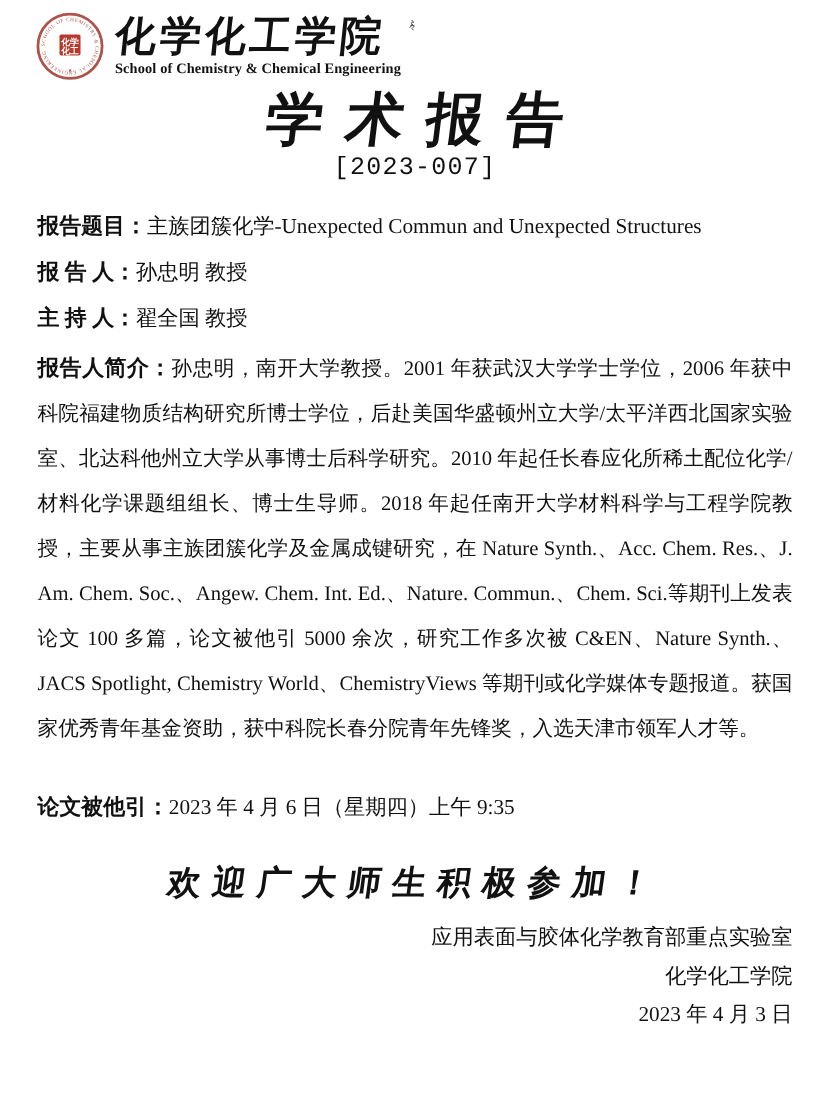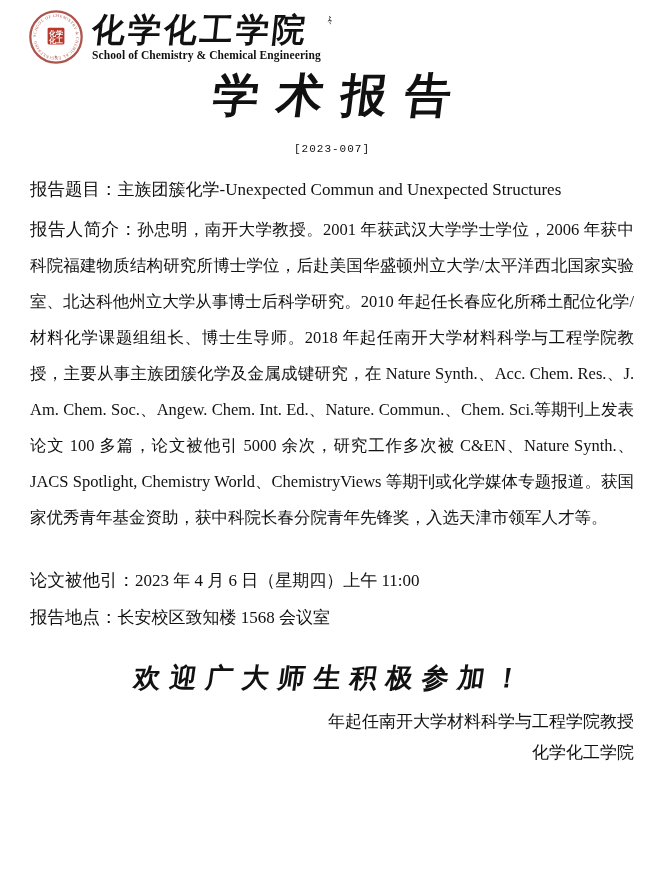--- a/index.html
+++ b/index.html
@@ -41,30 +41,30 @@
 
   
   .title {
     margin:4px 0 0;
     text-align:center;
     font-size:46px; font-weight:900; line-height:1.15;
     letter-spacing:18px; text-indent:18px;
     transform:skewX(-7deg);
   }
   .serial {
-    margin-top:20px;
+    margin-top:0;
     text-align:center;
     font-family:"Liberation Mono","DejaVu Sans Mono",monospace;
-    font-size:11px; letter-spacing:1px;
+    font-size:20px; letter-spacing:1px;
   }
 
   
   .content { margin:16px 30px 0; }
   .row { line-height:37px; font-size:17px; }
-  .lbl { font-weight:normal; font-size:17.5px; }
+  .lbl { font-weight:bold; font-size:17.5px; }
   .bio {
     margin:3px 0 0;
     font-size:16.5px;
     line-height:36px;
     text-align:justify;
   }
   .it { }
   .late { margin-top:26px; }
 
   
@@ -111,35 +111,39 @@
 
   <h1 class="title">学术报告</h1>
   <div class="serial">[2023-007]</div>
 
   <div class="content">
 
     <div class="row">
       <span class="lbl">报告题目：</span><span>主族团簇化学-Unexpected Commun and Unexpected Structures</span>
     </div>
 
+    <div class="row">
+      <span class="lbl">报 告 人：</span><span>孙忠明 教授</span>
+    </div>
 
+    <div class="row">
+      <span class="lbl">主 持 人：</span><span>翟全国 教授</span>
+    </div>
 
     <p class="bio">
       <span class="lbl">报告人简介：</span><span>孙忠明，南开大学教授。2001 年获武汉大学学士学位，2006 年获中科院福建物质结构研究所博士学位，后赴美国华盛顿州立大学/太平洋西北国家实验室、北达科他州立大学从事博士后科学研究。2010 年起任长春应化所稀土配位化学/材料化学课题组组长、博士生导师。2018 年起任南开大学材料科学与工程学院教授，主要从事主族团簇化学及金属成键研究，在 </span><span class="it">Nature Synth.</span><span>、</span><span class="it">Acc. Chem. Res.</span><span>、</span><span class="it">J. Am. Chem. Soc.</span><span>、</span><span class="it">Angew. Chem. Int. Ed.</span><span>、</span><span class="it">Nature. Commun.</span><span>、</span><span class="it">Chem. Sci.</span><span>等期刊上发表论文 100 多篇，论文被他引 5000 余次，研究工作多次被 C&amp;EN、Nature Synth.、JACS Spotlight, Chemistry World、ChemistryViews 等期刊或化学媒体专题报道。获国家优秀青年基金资助，获中科院长春分院青年先锋奖，入选天津市领军人才等。</span>
     </p>
 
     <div class="row late">
-      <span class="lbl">论文被他引：</span><span>2023 年 4 月 6 日（星期四）上午 11:00</span>
+      <span class="lbl">论文被他引：</span><span>2023 年 4 月 6 日（星期四）上午 9:35</span>
     </div>
 
-    <div class="row">
-      <span class="lbl">报告地点：</span><span>长安校区致知楼 1568 会议室</span>
-    </div>
   </div>
 
   <div class="welcome">欢迎广大师生积极参加！</div>
 
   <div class="footer">
-    <div>年起任南开大学材料科学与工程学院教授</div>
+    <div>应用表面与胶体化学教育部重点实验室</div>
     <div>化学化工学院</div>
+    <div>2023 年 4 月 3 日</div>
   </div>
 
 </div>
 
 </body></html>

